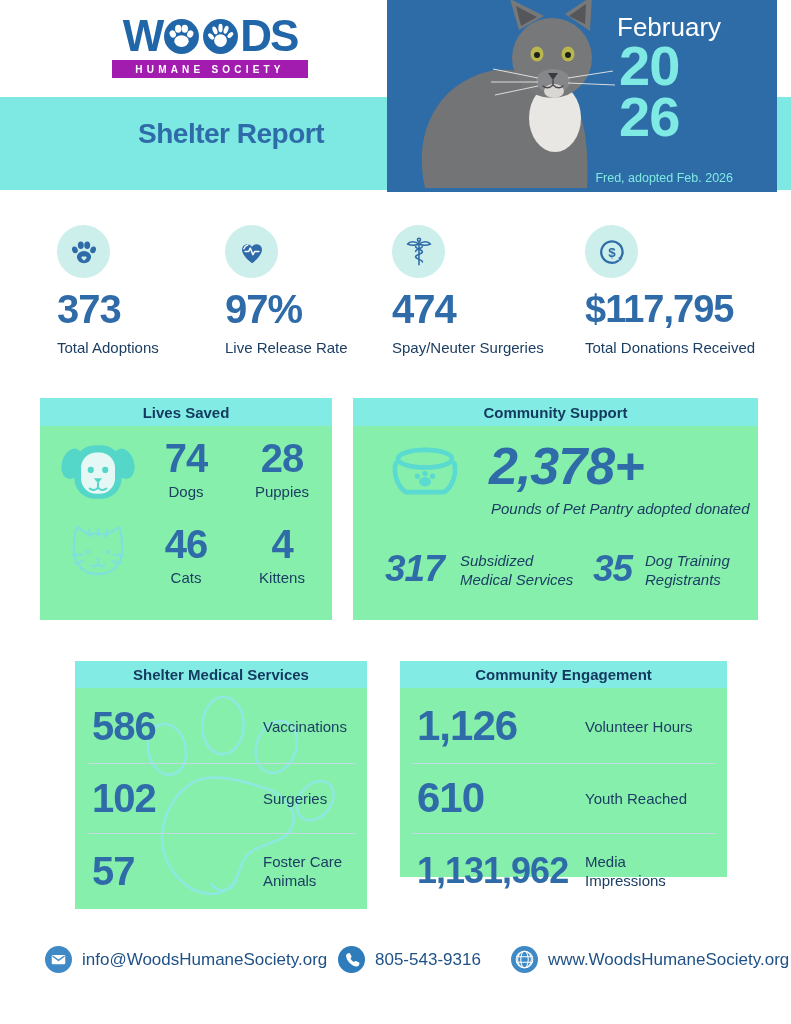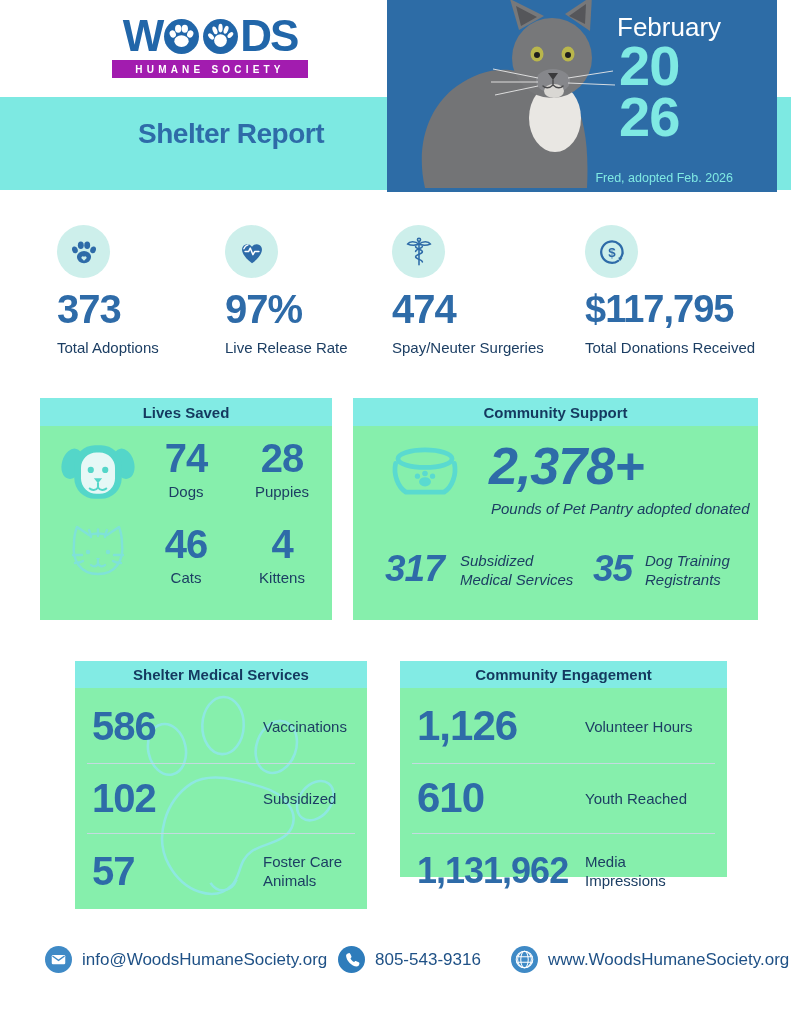--- a/index.html
+++ b/index.html
@@ -291,21 +291,21 @@
           <path d="M96 196 C104 206 118 204 122 190"></path>
         </svg>
       </span>
       <div class="mrow mrow-1">
         <div class="m-value">586</div>
         <div class="m-label">Vaccinations</div>
       </div>
       <div class="m-divider div-1"></div>
       <div class="mrow mrow-2">
         <div class="m-value">102</div>
-        <div class="m-label">Subsidized</div>
+        <div class="m-label">Surgeries</div>
       </div>
       <div class="m-divider div-2"></div>
       <div class="mrow mrow-3">
         <div class="m-value">57</div>
         <div class="m-label" style="width:95px;">Foster Care Animals</div>
       </div>
     </div>
   </div>
 
   <div class="panel panel-engage">

